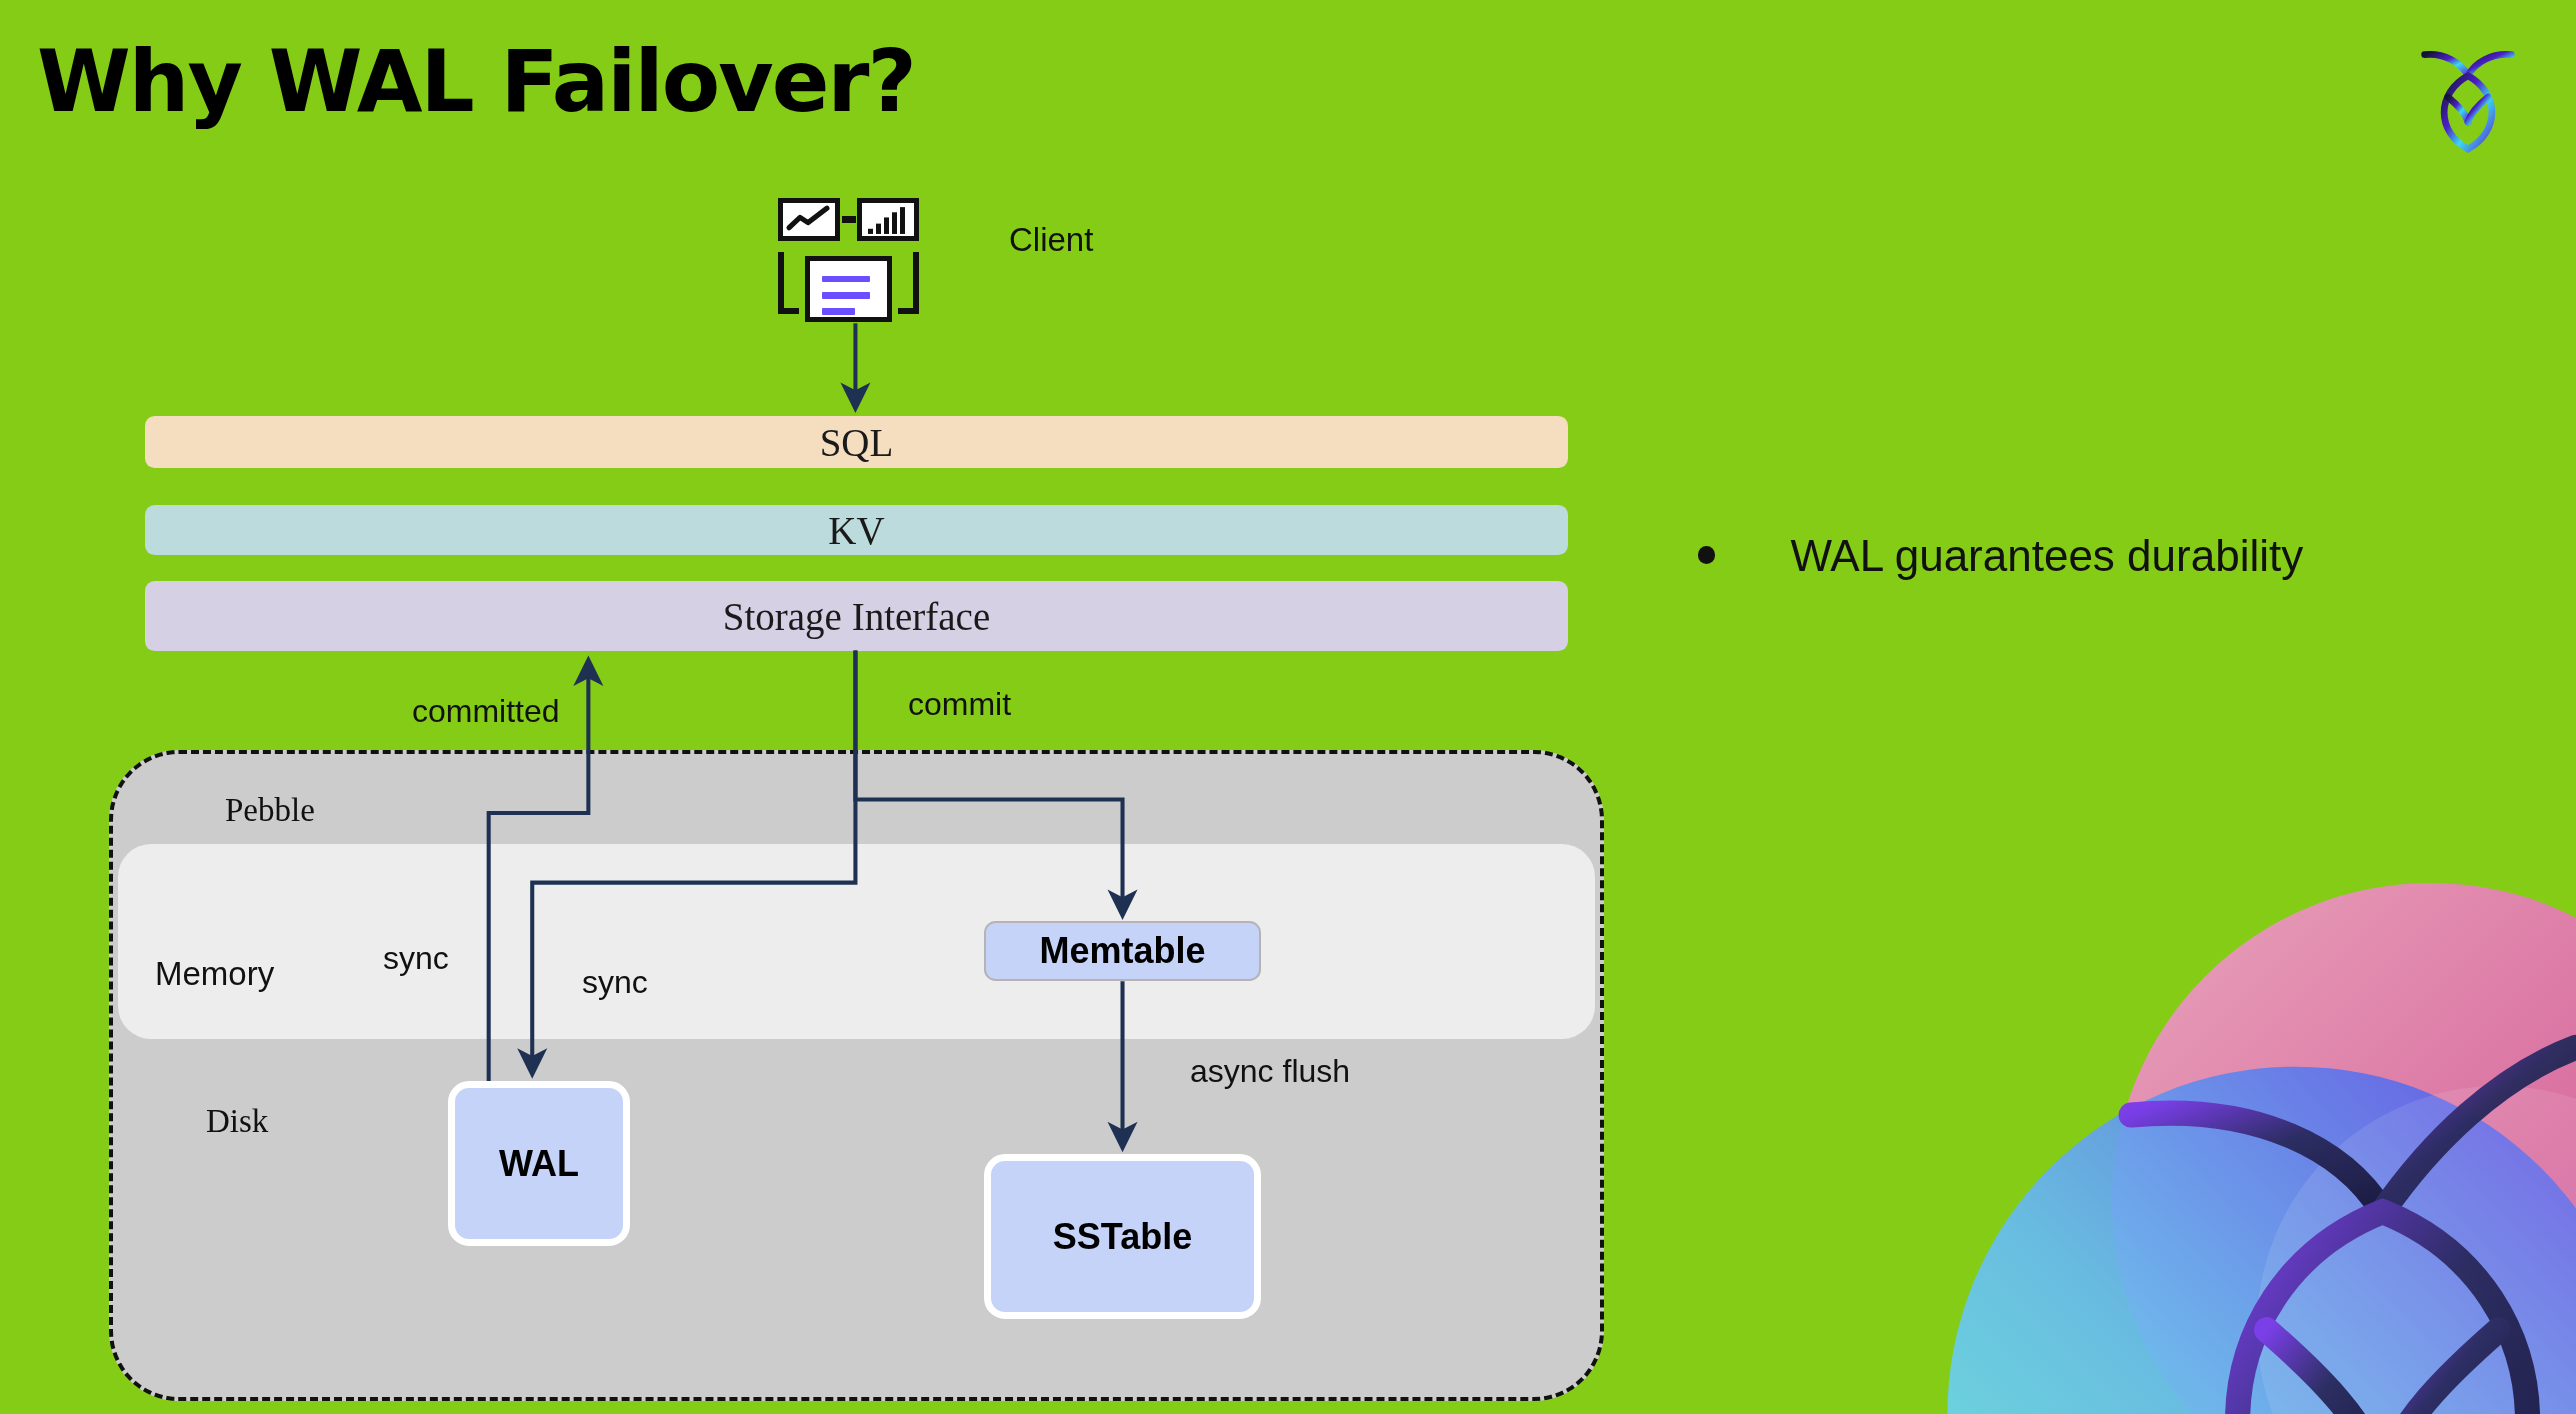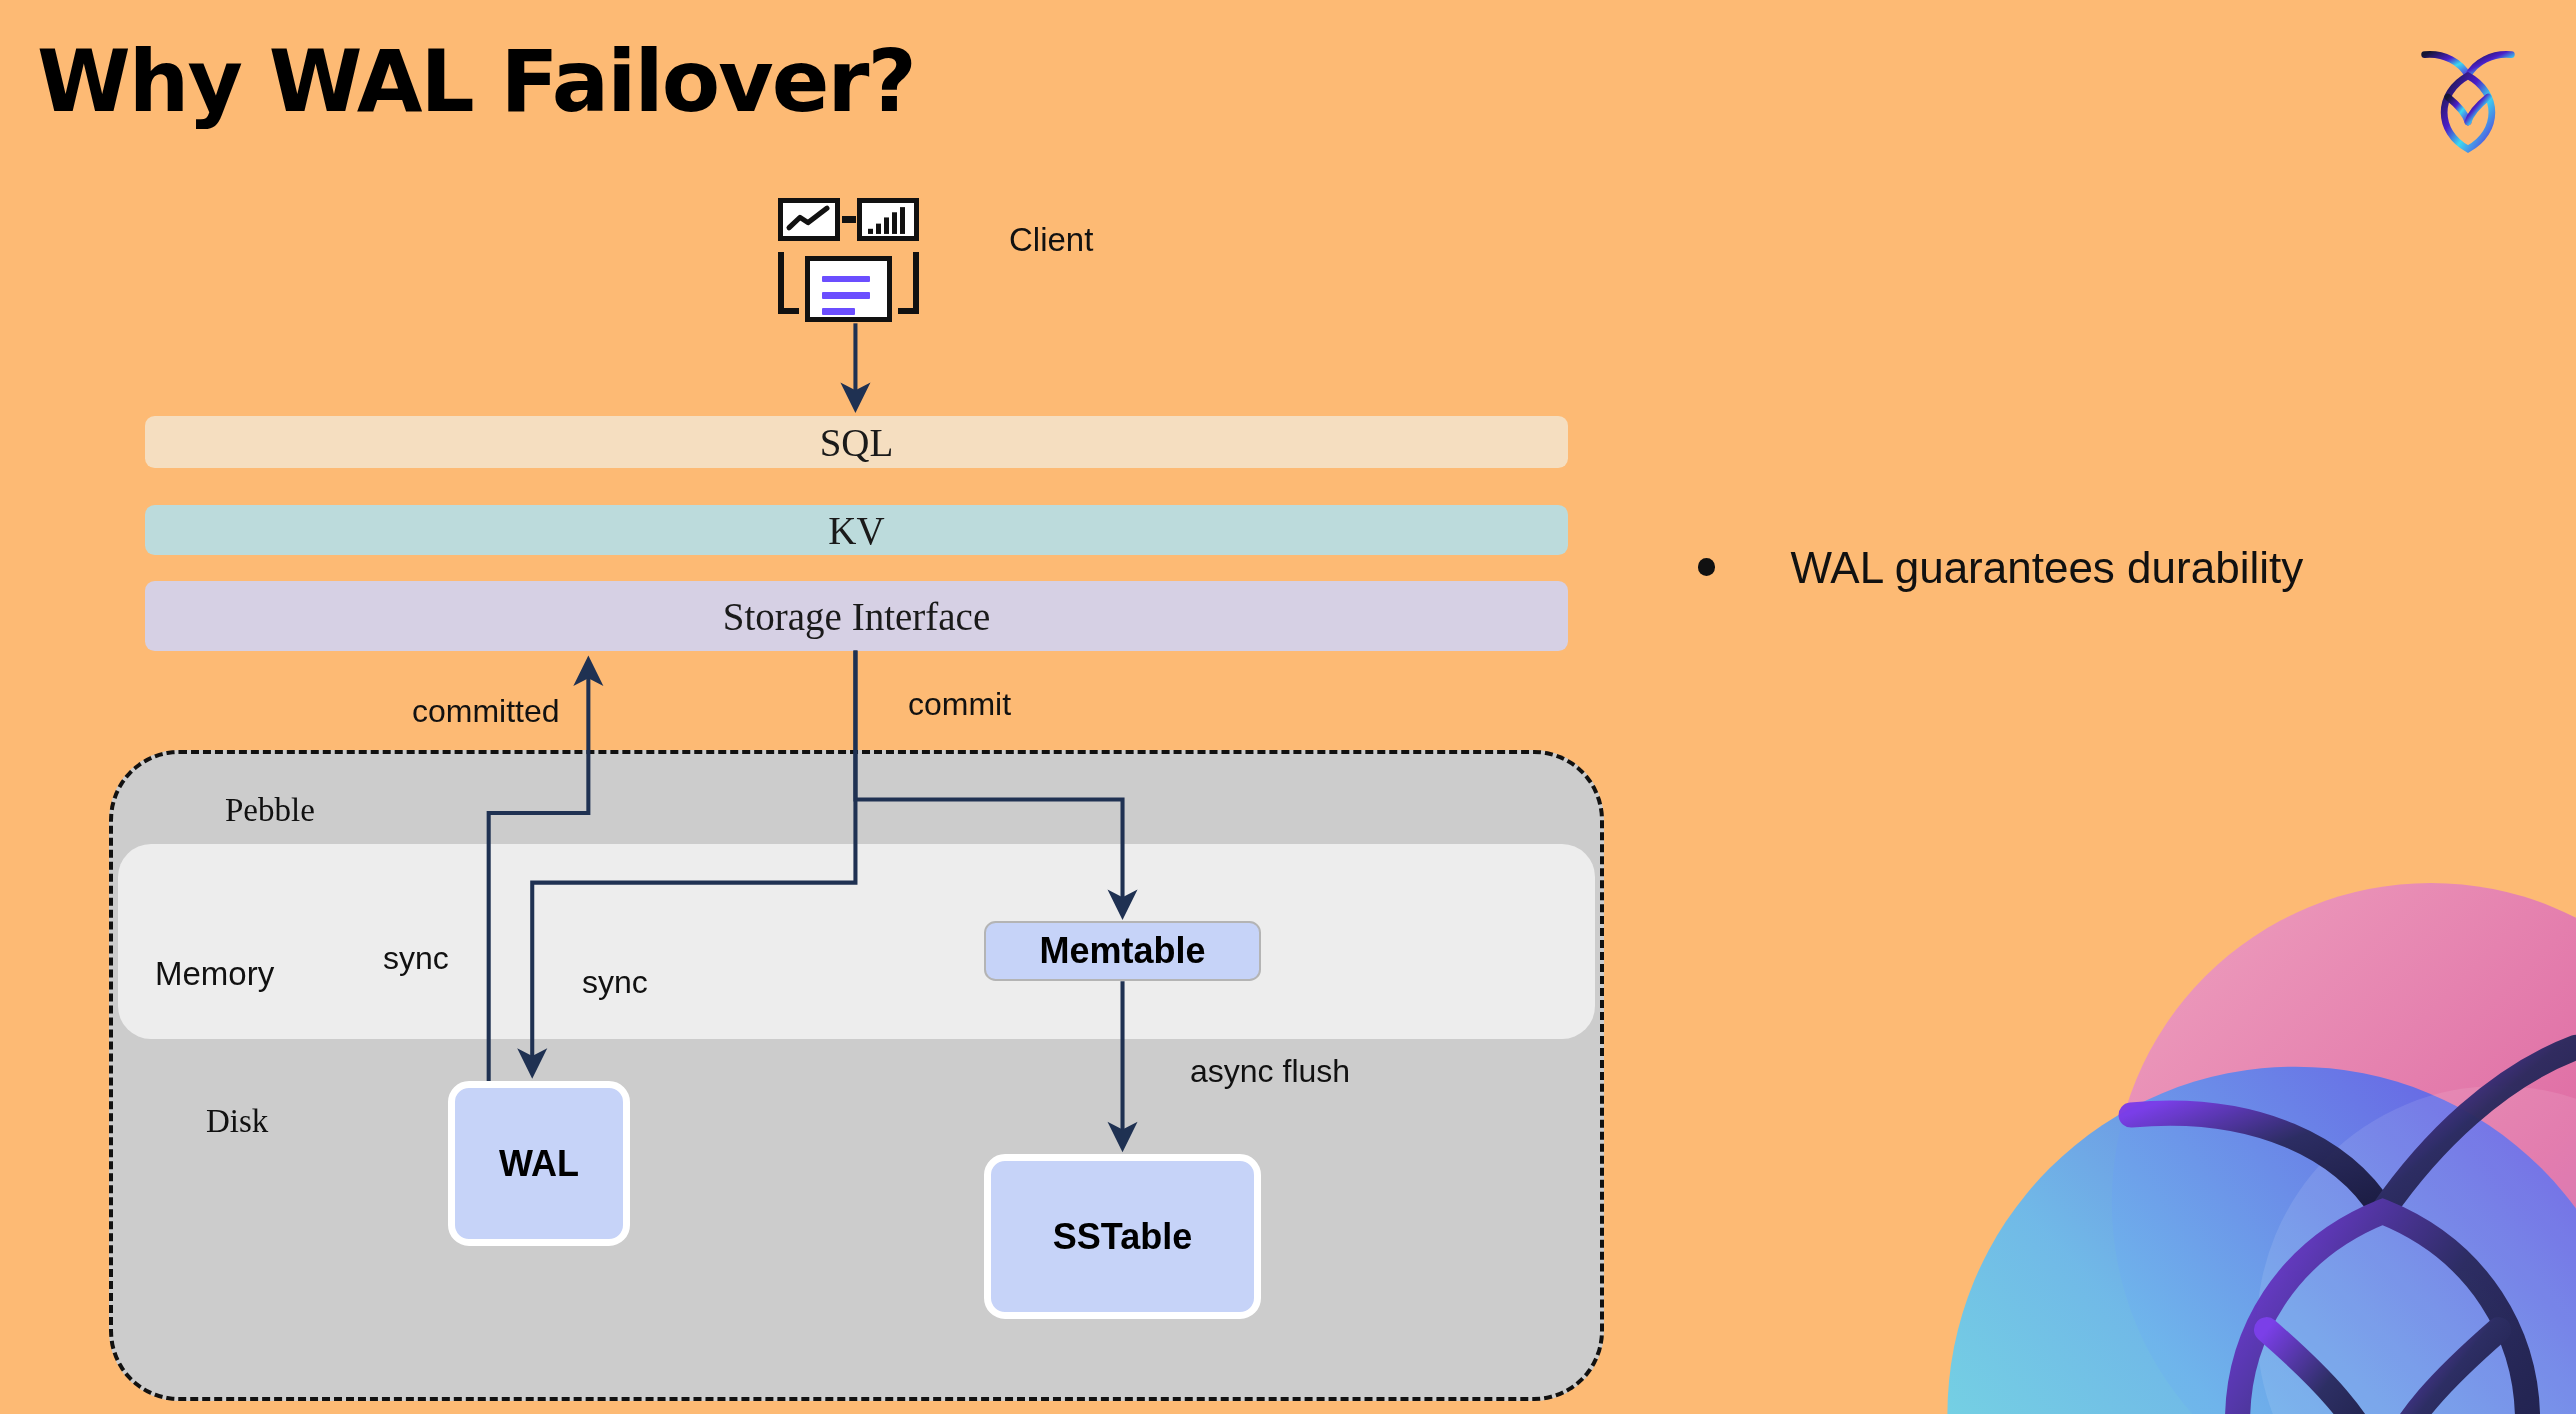--- a/index.html
+++ b/index.html
@@ -1,19 +1,19 @@
 <!DOCTYPE html>
 <html><head>
 <meta charset="utf-8">
 <style>
   html,body{margin:0;padding:0;background:#ffffff;}
   body{width:2576px;height:1415px;position:relative;overflow:hidden;
        font-family:"Liberation Sans", sans-serif;}
 
-  #slide{position:absolute;inset:0;background:#fdba74;overflow:hidden;}
+  #slide{position:absolute;inset:0;background:#84cc16;overflow:hidden;}
 
   
   #title{position:absolute;left:37px;top:37px;
          font-family:"DejaVu Sans", sans-serif;
          font-weight:bold;font-size:85px;letter-spacing:-1.9px;
          color:#000000;line-height:1.05;white-space:nowrap;}
 
   
   #brand-logo{position:absolute;left:2415px;top:39px;width:106px;height:116px;}
 
@@ -75,21 +75,21 @@
   .edge-label{position:absolute;font-size:32px;color:#111111;
               font-family:"Liberation Sans", sans-serif;white-space:nowrap;}
   #lbl-committed{left:412px;top:693px;}
   #lbl-commit{left:908px;top:686px;}
   #lbl-sync1{left:383px;top:940px;}
   #lbl-sync2{left:582px;top:964px;}
   #lbl-asyncflush{left:1190px;top:1053px;text-align:right;}
 
   
   #bullets{position:absolute;left:1698px;top:527px;width:823px;}
-  .bullet-row{display:flex;align-items:flex-start;margin-bottom:41px;margin-top:12px;}
+  .bullet-row{display:flex;align-items:flex-start;margin-bottom:41px;}
   .bullet-dot{width:17.4px;height:17.4px;border-radius:50%;background:#111111;
               flex:0 0 17.4px;margin-top:19.4px;}
   .bullet-text{margin-left:75px;font-size:44px;line-height:1.32;color:#111111;
                font-family:"Liberation Sans", sans-serif;}
 </style>
 </head>
 <body>
 
 <div id="slide">
 

